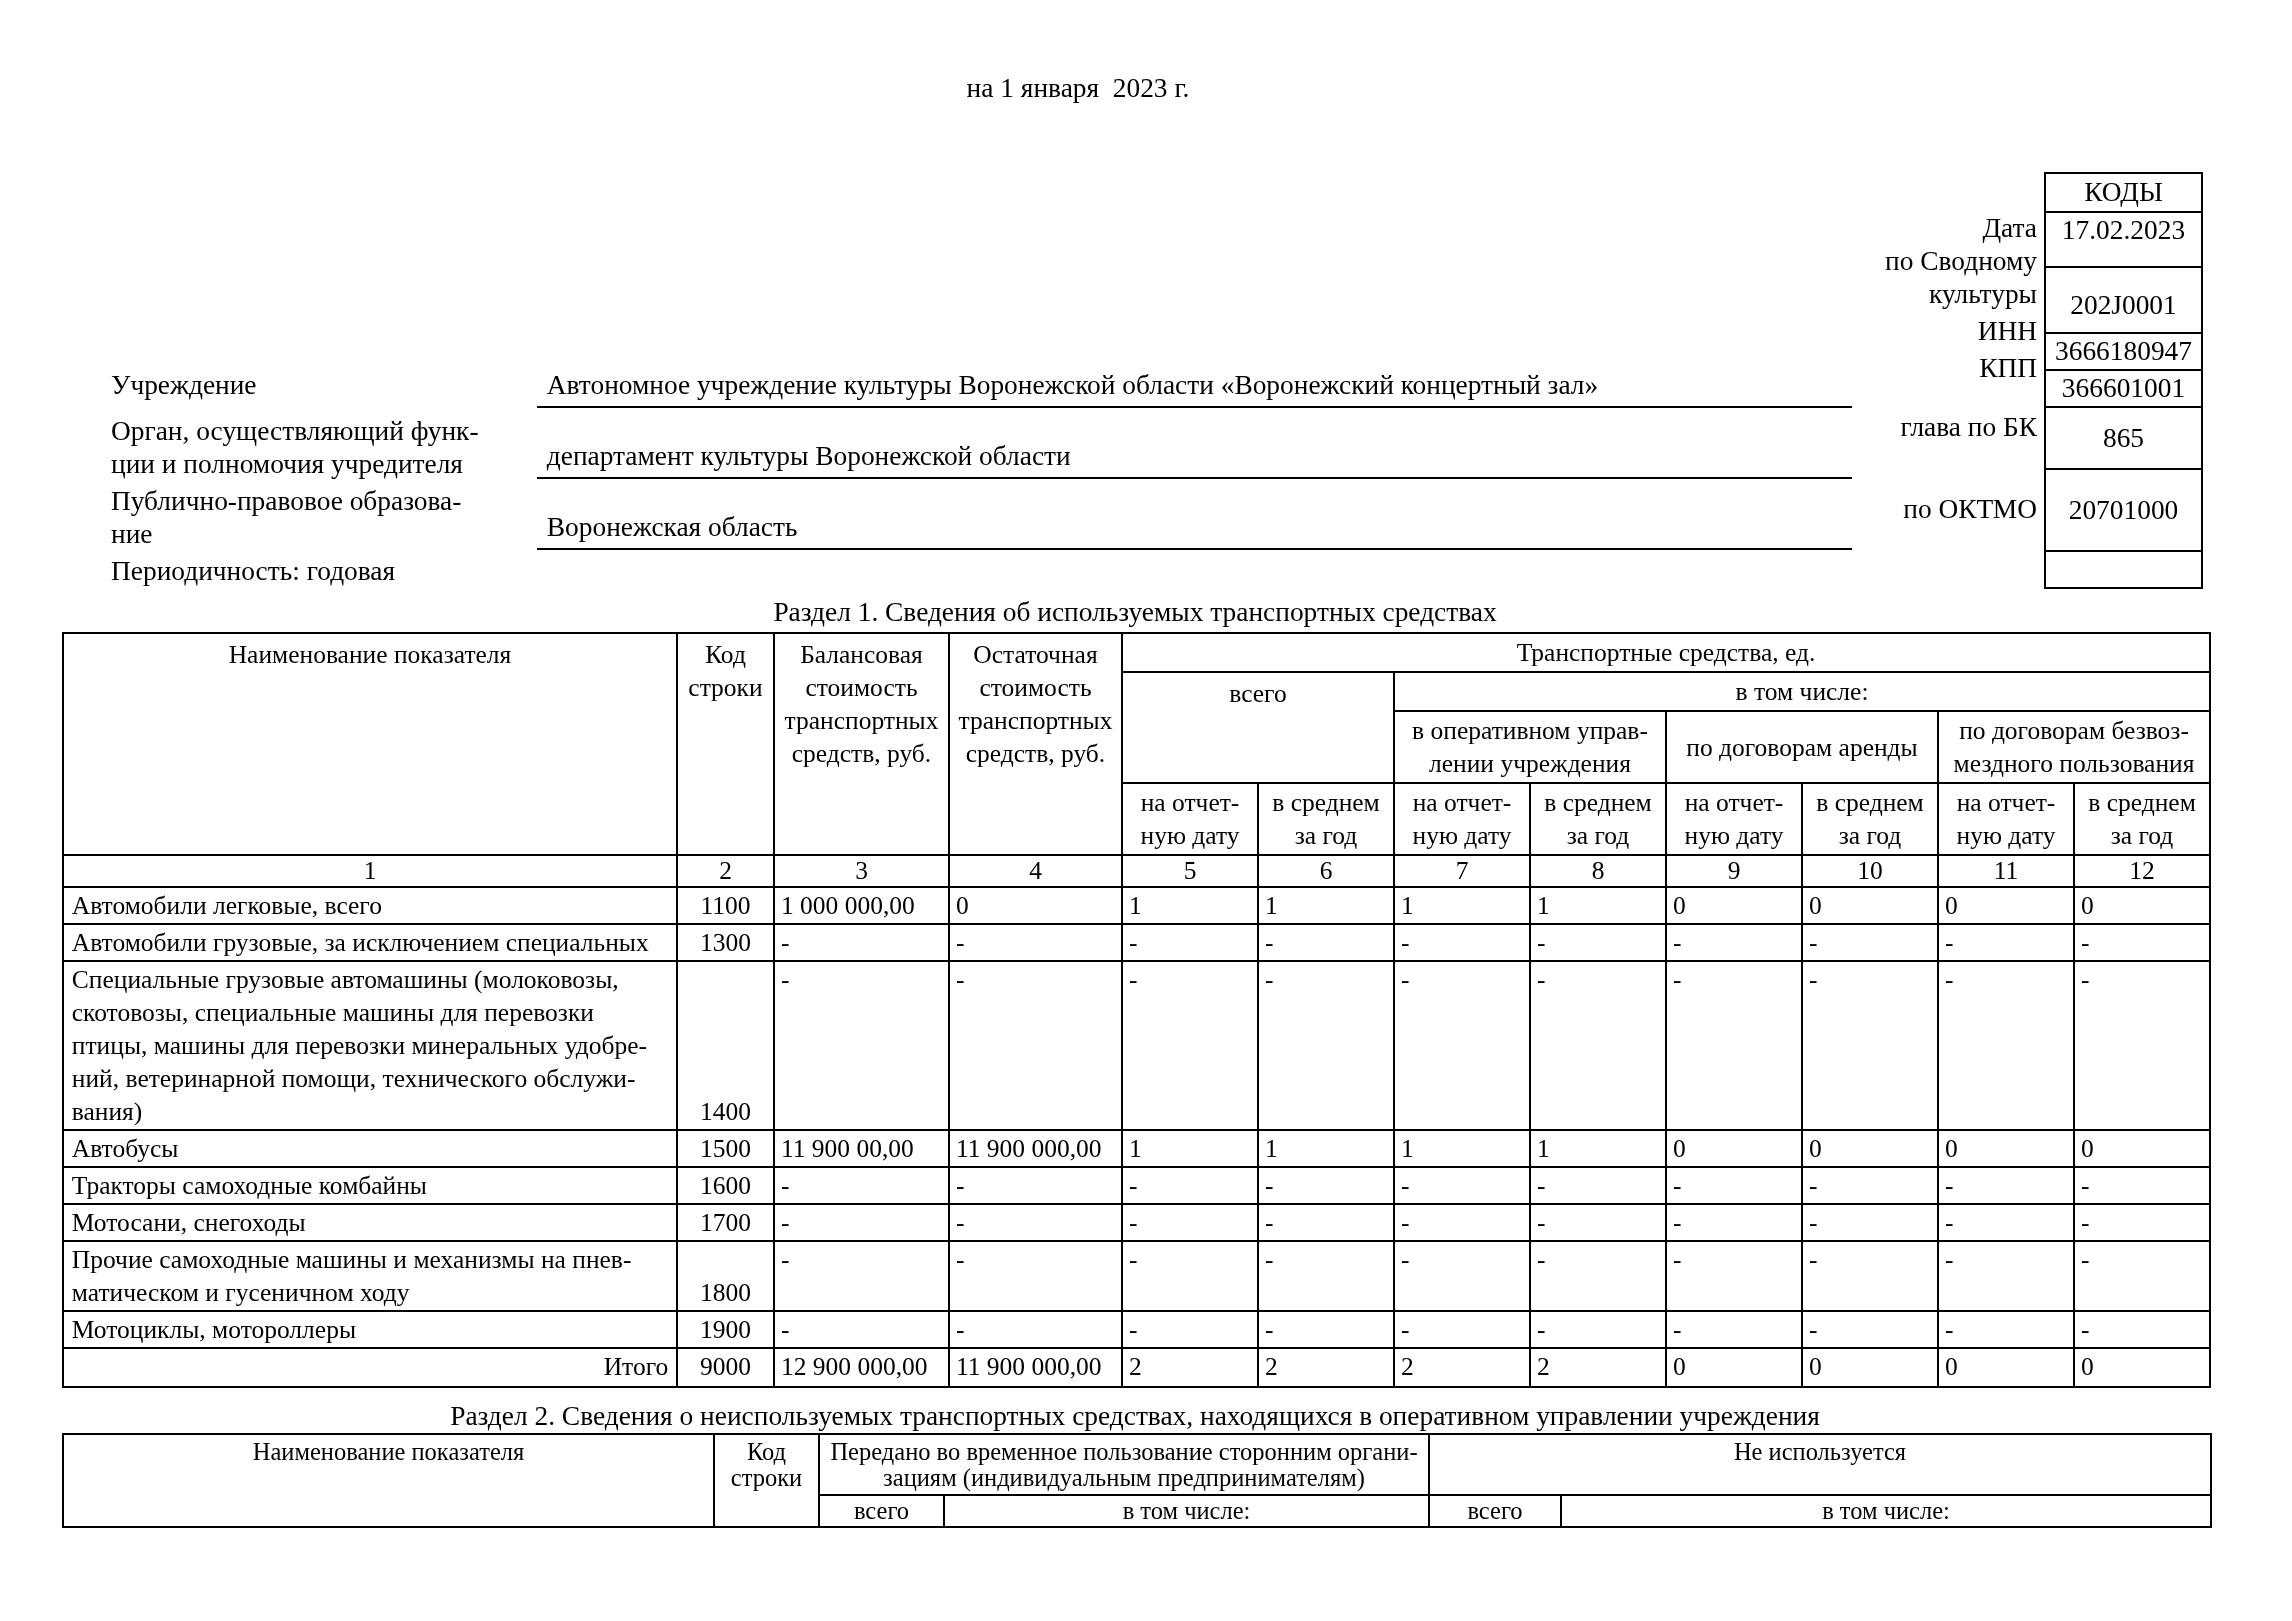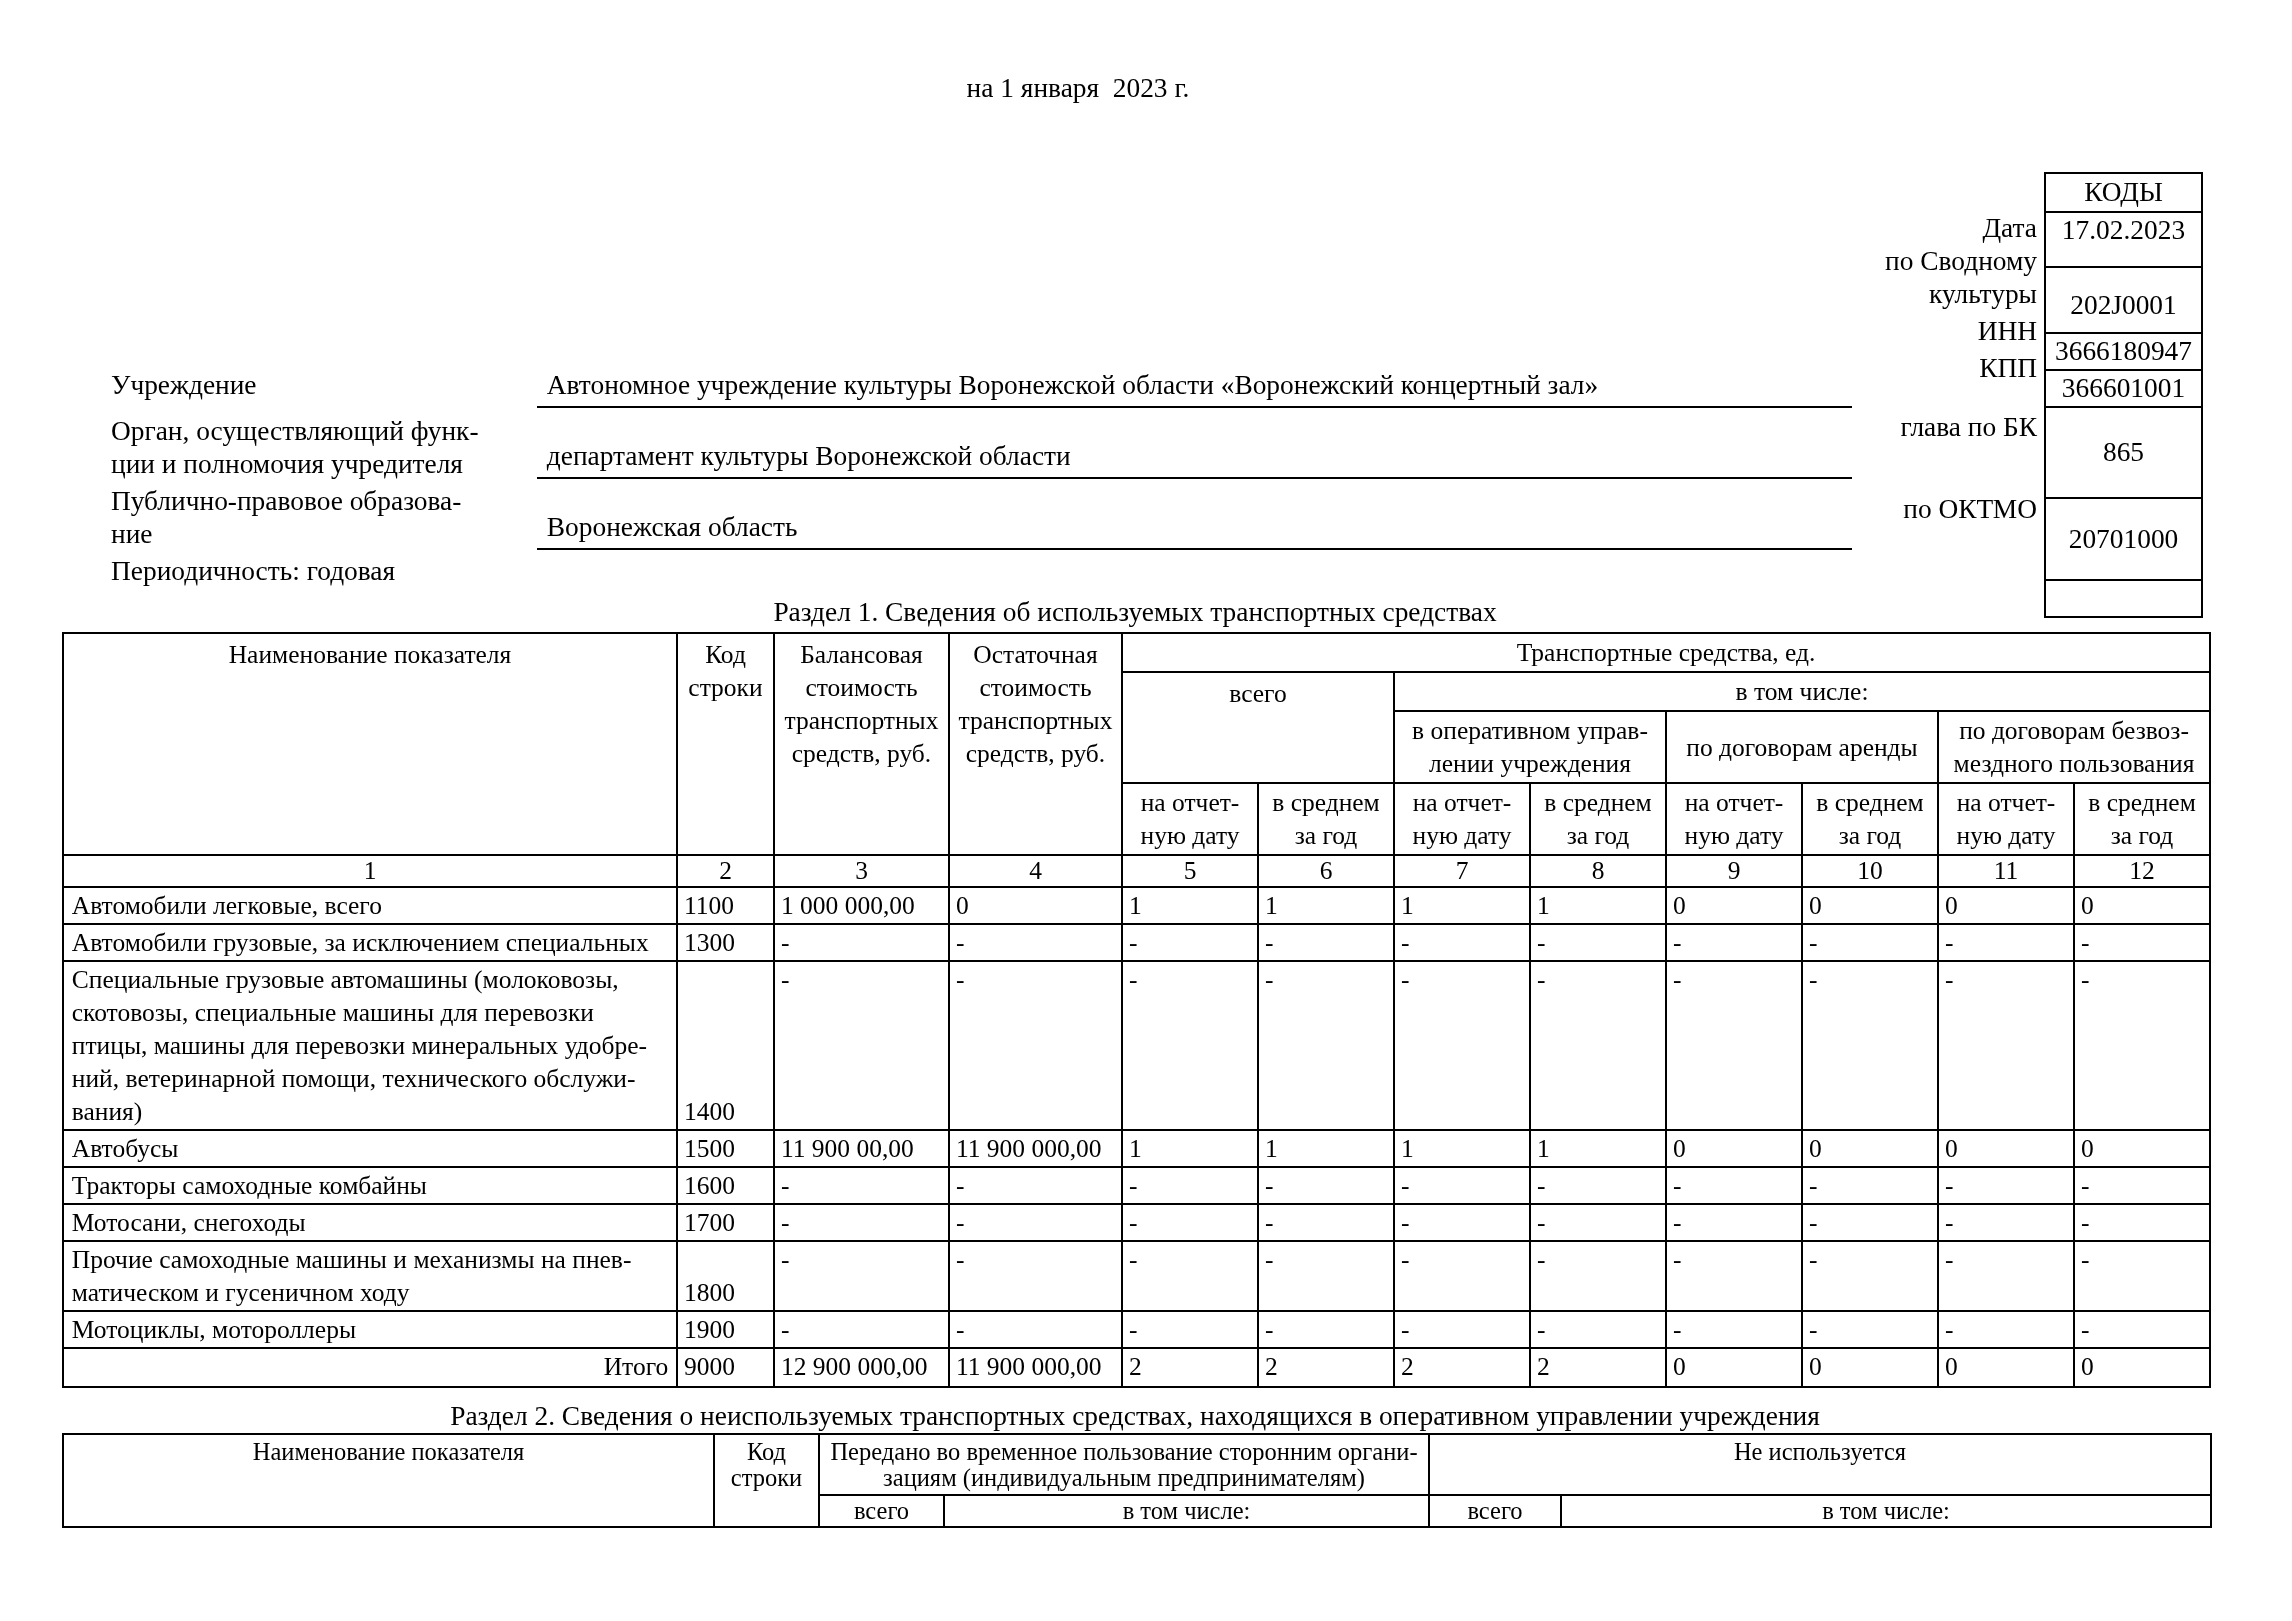--- a/index.html
+++ b/index.html
@@ -36,21 +36,21 @@
   th { font-weight:normal; }
 
   .s1 { position:absolute; left:62px; top:632px; width:2146px; font-size:25.5px; line-height:33px; }
   .s1 { border:2.9px solid #000; }
   .s1 thead th { text-align:center; vertical-align:middle; padding:2px 3.9px; }
   .s1 thead th.vtop { vertical-align:top; padding-top:3.9px; }
   .s1 tr.nums th { border-top:2.9px solid #000; border-bottom:2.9px solid #000;
     line-height:25.5px; padding:2px; }
   .s1 tbody td { vertical-align:top; padding:1px 5.9px; }
   .s1 tbody td.name { text-align:left; padding-left:7.8px; }
-  .s1 tbody td.code { text-align:left;margin-left:8px; }
+  .s1 tbody td.code { text-align:center;margin-left:8px; }
   .s1 tbody td.code.vbottom { vertical-align:bottom; }
   .s1 tbody td.val { text-align:left; }
   .s1 tbody td.totlabel { text-align:right; padding-right:7.8px; }
 
   .s2 { position:absolute; left:62px; top:1433px; width:2148px; font-size:24.5px; line-height:26.5px; }
   .s2 { border:2.9px solid #000; }
   .s2 th { text-align:center; padding:2px 3.9px; }
   .s2 tr.r1 th { vertical-align:top; padding-top:3.9px; }
   .s2 tr.r2 th { vertical-align:middle; border-top:2.9px solid #000; }
 
@@ -65,21 +65,21 @@
   <div class="doc-title">
     <div class="l2">на 1 января  2023 г.</div>
   </div>
 
   <div class="codes-box">
     <div class="codes-row" style="height:37px">КОДЫ</div>
     <div class="codes-row" style="height:37px">17.02.2023</div>
     <div class="codes-row vbottom" style="height:66px">202J0001</div>
     <div class="codes-row" style="height:37px">3666180947</div>
     <div class="codes-row" style="height:37px">366601001</div>
-    <div class="codes-row" style="height:91px">865</div>
+    <div class="codes-row" style="height:62px">865</div>
     <div class="codes-row" style="height:82px">20701000</div>
     <div class="codes-row" style="height:37px"></div>
   </div>
 
   <div class="right-label" style="top:212px">Дата</div>
   <div class="right-label" style="top:245px">по Сводному
 культуры</div>
   <div class="right-label" style="top:315px">ИНН</div>
   <div class="right-label" style="top:352px">КПП</div>
   <div class="right-label" style="top:411px">глава по БК</div>

